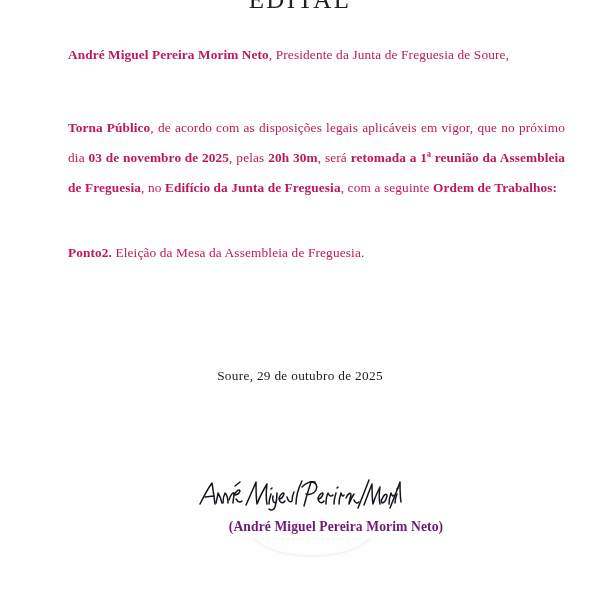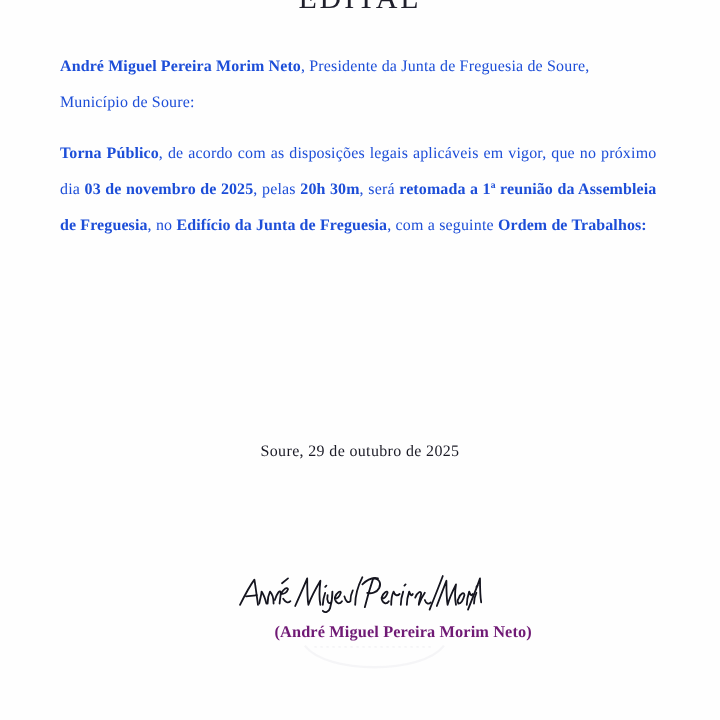--- a/index.html
+++ b/index.html
@@ -33,27 +33,27 @@
     font-size: 25px;
     letter-spacing: 2.4px;
     color: #20202c;
     font-family: "Liberation Serif", "DejaVu Serif", serif;
     white-space: nowrap;
   }
 
   
   .block {
     position: absolute;
-    left: 50px;
+    left: 68px;
     width: 497px;
     font-size: 13.3px;
     line-height: 30px;
     text-align: justify;
     text-justify: inter-word;
-    color: #1d4ed8;
+    color: #be185d;
     letter-spacing: 0.15px;
   }
 
   .block b, .bold {
     font-weight: bold;
     letter-spacing: 0.1px;
   }
 
   #intro-block { top: 40px; }
   #main-block  { top: 113px; }
@@ -119,28 +119,28 @@
 </style>
 </head>
 <body>
 
 <div class="page">
 
   <div class="title">EDITAL</div>
 
   <div class="block" id="intro-block">
     <span class="bold">André Miguel Pereira Morim Neto</span><span>, Presidente da Junta de Freguesia de Soure,</span><br>
-    <span>Município de Soure:</span>
   </div>
 
   <div class="block" id="main-block">
     <span class="bold">Torna Público</span><span>, de acordo com as disposições legais aplicáveis em vigor, que no próximo dia </span><span class="bold">03 de novembro de 2025</span><span>, pelas </span><span class="bold">20h 30m</span><span>, será </span><span class="bold">retomada a 1ª reunião da Assembleia de Freguesia</span><span>, no </span><span class="bold">Edifício da Junta de Freguesia</span><span>, com a seguinte </span><span class="bold">Ordem de Trabalhos:</span>
   </div>
 
   <div class="block" id="agenda-block">
+    <span class="agenda-line"><span class="bold">Ponto2.</span><span> Eleição da Mesa da Assembleia de Freguesia.</span></span>
   </div>
 
   <div class="centered" id="place-date">Soure, 29 de outubro de 2025</div>
 
 
   <div class="signature-wrap">
     <svg width="205" height="34" viewBox="0 0 205 34">
       <g fill="none" stroke="#15151f" stroke-width="1.5" stroke-linecap="round" stroke-linejoin="round">
 
         <path d="M2 26 C7 16 11 9 14 5 C15 11 16 19 17 26"></path>

